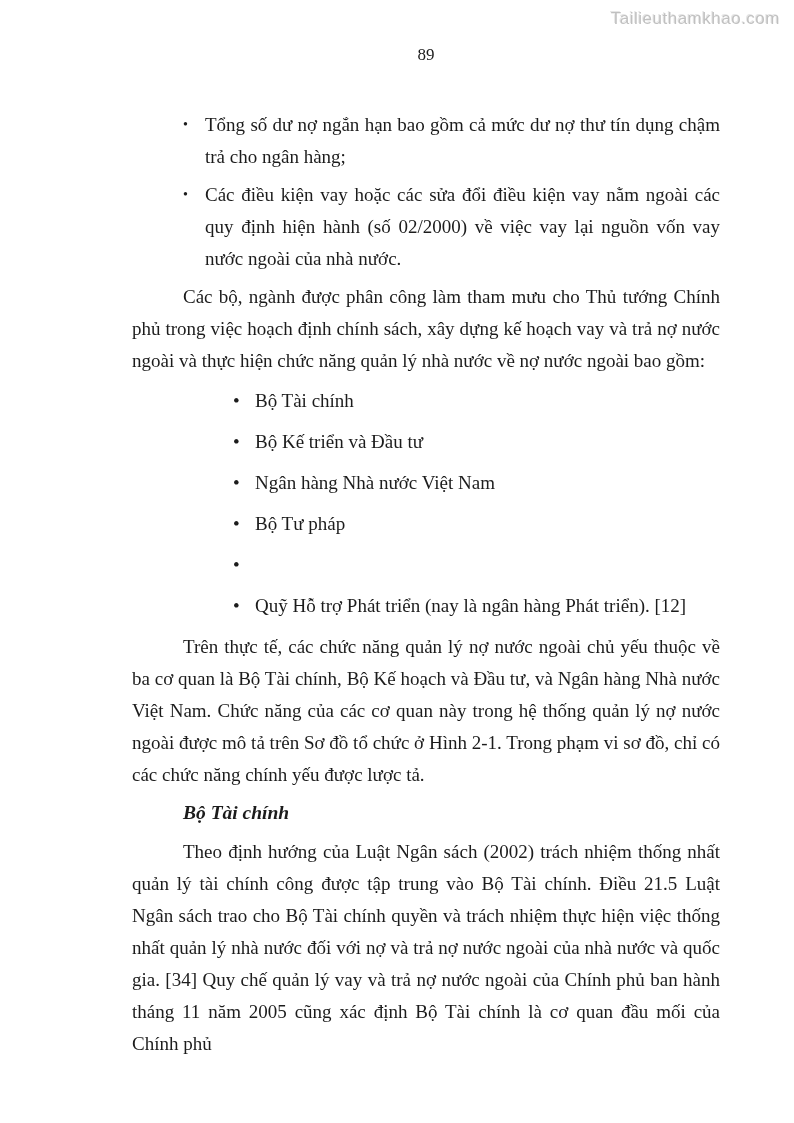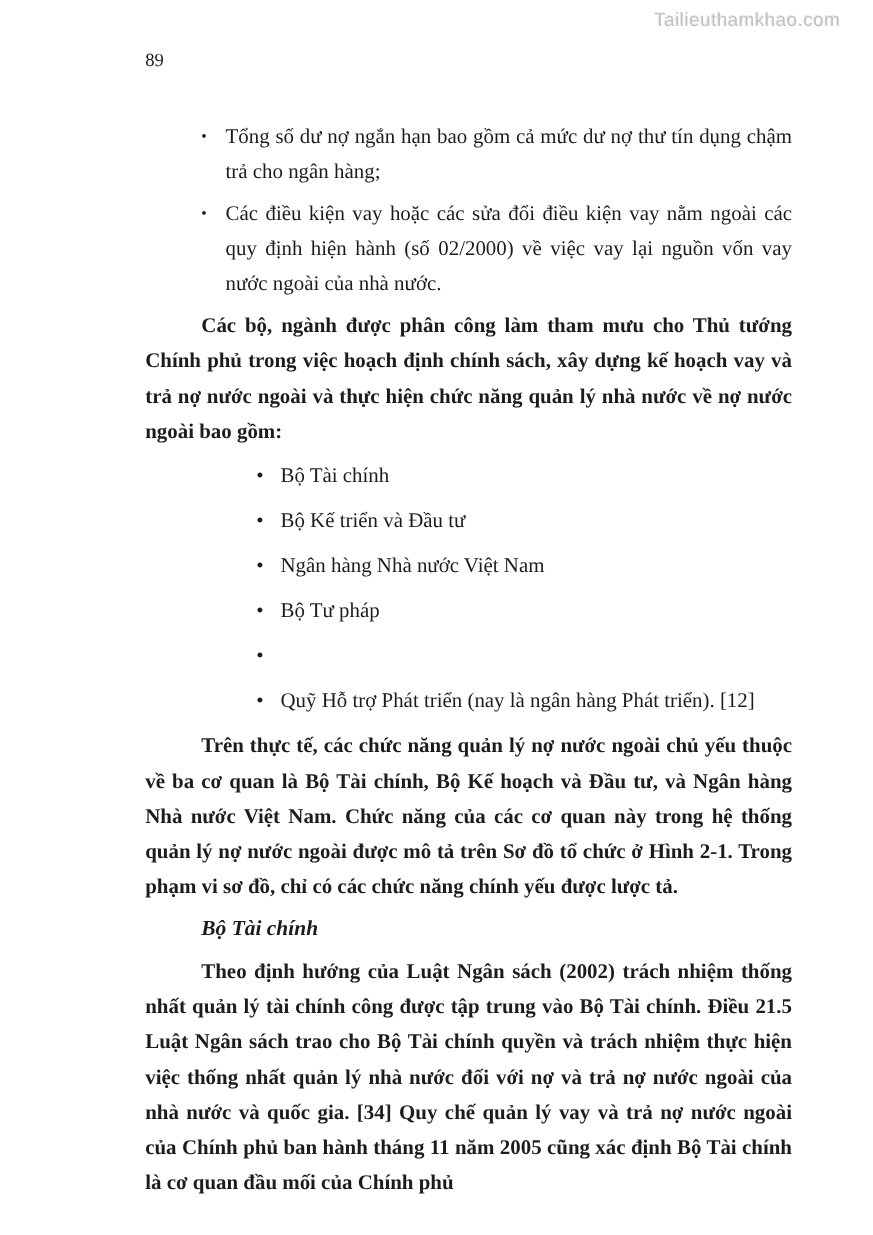--- a/index.html
+++ b/index.html
@@ -8,56 +8,56 @@
     width: 794px;
     height: 1123px;
     background: #ffffff;
     overflow: hidden;
     font-family: "Liberation Serif", "DejaVu Serif", serif;
     color: #1c1c1c;
   }
   .watermark {
     position: absolute;
     top: 9px;
-    right: 30px;
+    right: 14px;
     font-family: "Liberation Sans", "DejaVu Sans", sans-serif;
     font-size: 17px;
     color: #c0c0c0;
     text-shadow: 1px 1px 0 #ffffff, -1px -1px 0 #e6e6e6;
     letter-spacing: 0.5px;
   }
   .content {
     position: absolute;
     top: 0;
     left: 132px;
     width: 588px;
   }
   .pageno {
     margin-top: 46px;
+    text-align: center;
     font-size: 17px;
     line-height: 17px;
   }
   .body-text { font-size: 19px; line-height: 32px; }
 
   .list1 { margin-top: 46px; }
   .li1 { display: flex; margin-bottom: 6px; }
   .li1 .marker {
     width: 22px;
     flex: 0 0 22px;
     margin-left: 51px;
     font-size: 14px;
     line-height: 32px;
   }
   .li1 .li-text { flex: 1; text-align: justify; }
 
   .para {
     margin: 5px 0 6px 0;
     text-align: justify;
     text-indent: 51px;
-    font-weight: bold;
   }
 
   .list2 { margin-top: 8px; margin-bottom: 9px; }
   .li2 { display: flex; margin-bottom: 9px; }
   .li2 .marker {
     width: 22px;
     flex: 0 0 22px;
     margin-left: 101px;
     font-size: 19px;
     line-height: 32px;

